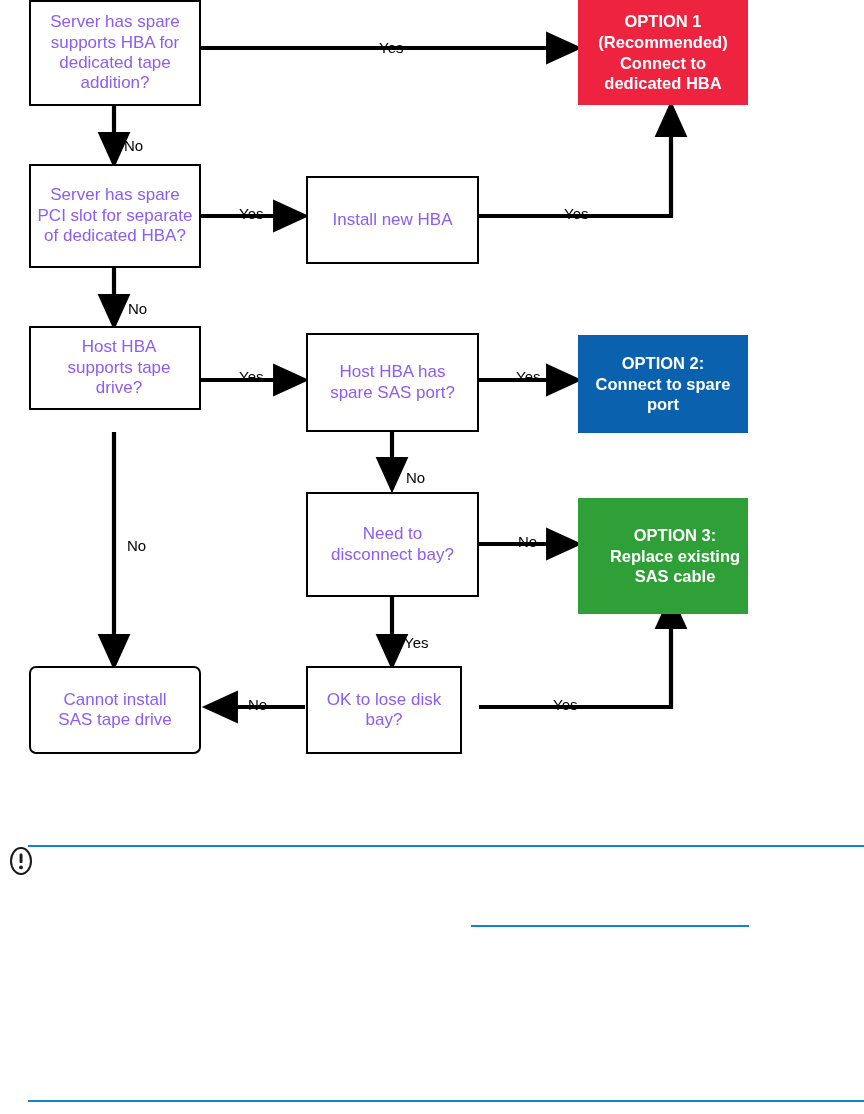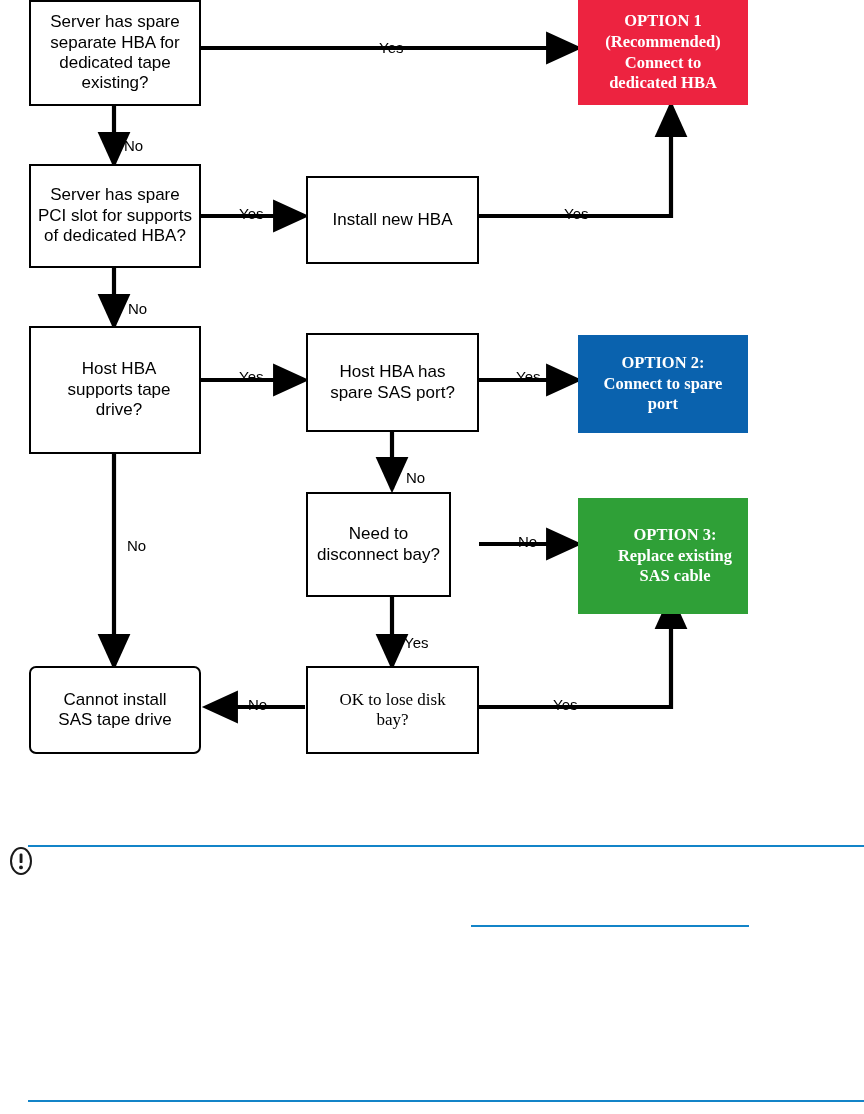--- a/index.html
+++ b/index.html
@@ -29,31 +29,30 @@
     box-sizing: border-box;
     display: flex;
     align-items: center;
     justify-content: center;
     text-align: center;
     line-height: 1.2;
   }
   .node.decision, .node.process, .node.terminal {
     border: 2px solid #000000;
     background: #ffffff;
-    color: #000000;
+    color: #8b5cf6;
     font-size: 17px;
     font-weight: 400;
   }
   .node.option {
     border: none;
     color: #ffffff;
     font-size: 16.5px;
     font-weight: bold;
     line-height: 1.26;
-    font-family: Liberation Serif, serif;
   }
   .node .txt { display: block; padding: 0 6px; }
 
   
   .edge-label {
     position: absolute;
     font-size: 15px;
     color: #000000;
     white-space: nowrap;
     line-height: 1;
@@ -112,48 +111,48 @@
 
       <path d="M305,707 L206,707"></path>
 
       <path d="M479,707 L671,707 L671,597"></path>
     </g>
   </svg>
 
   <div class="node decision" style="left:29px;top:0px;width:172px;height:106px;">
     <span class="txt">
       <span>Server has spare</span><br>
-      <span>separate HBA for</span><br>
+      <span>supports HBA for</span><br>
       <span>dedicated tape</span><br>
-      <span>existing?</span>
+      <span>addition?</span>
     </span>
   </div>
 
   <div class="node option" style="left:578px;top:0px;width:170px;height:105px;background:#ED2340;">
     <span class="txt">
       <span>OPTION 1</span><br>
       <span>(Recommended)</span><br>
       <span>Connect to</span><br>
       <span>dedicated HBA</span>
     </span>
   </div>
 
   <div class="node decision" style="left:29px;top:164px;width:172px;height:104px;">
     <span class="txt">
       <span>Server has spare</span><br>
-      <span>PCI slot for supports</span><br>
+      <span>PCI slot for separate</span><br>
       <span>of dedicated HBA?</span>
     </span>
   </div>
 
   <div class="node process" style="left:306px;top:176px;width:173px;height:88px;align-items:center;">
     <span class="txt">Install new HBA</span>
   </div>
 
-  <div class="node decision" style="left:29px;top:326px;width:172px;height:128px;padding-left:8px;">
+  <div class="node decision" style="left:29px;top:326px;width:172px;height:84px;padding-left:8px;">
     <span class="txt">
       <span>Host HBA</span><br>
       <span>supports tape</span><br>
       <span>drive?</span>
     </span>
   </div>
 
   <div class="node decision" style="left:306px;top:333px;width:173px;height:99px;text-align:center;">
     <span class="txt">
       <span>Host HBA has</span><br>
@@ -162,36 +161,36 @@
   </div>
 
   <div class="node option" style="left:578px;top:335px;width:170px;height:98px;background:#0A62AE;">
     <span class="txt">
       <span>OPTION 2:</span><br>
       <span>Connect to spare</span><br>
       <span>port</span>
     </span>
   </div>
 
-  <div class="node decision" style="left:306px;top:492px;width:145px;height:105px;">
+  <div class="node decision" style="left:306px;top:492px;width:173px;height:105px;">
     <span class="txt">
       <span>Need to</span><br>
       <span>disconnect bay?</span>
     </span>
   </div>
 
   <div class="node option" style="left:578px;top:498px;width:170px;height:116px;background:#2FA037;padding-left:24px;">
     <span class="txt">
       <span>OPTION 3:</span><br>
       <span>Replace existing</span><br>
       <span>SAS cable</span>
     </span>
   </div>
 
-  <div class="node decision" style="left:306px;top:666px;width:173px;height:88px;font-family:Liberation Serif, serif;">
+  <div class="node decision" style="left:306px;top:666px;width:156px;height:88px;">
     <span class="txt">
       <span>OK to lose disk</span><br>
       <span>bay?</span>
     </span>
   </div>
 
   <div class="node terminal" style="left:29px;top:666px;width:172px;height:88px;border-radius:7px;">
     <span class="txt">
       <span>Cannot install</span><br>
       <span>SAS tape drive</span>

